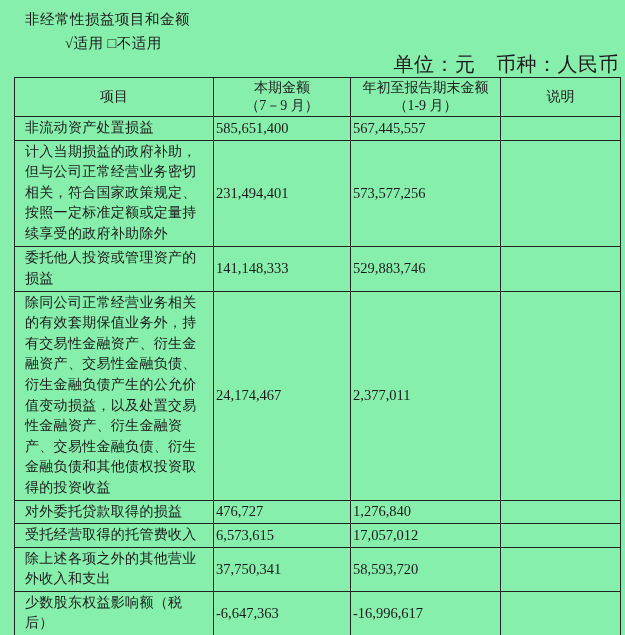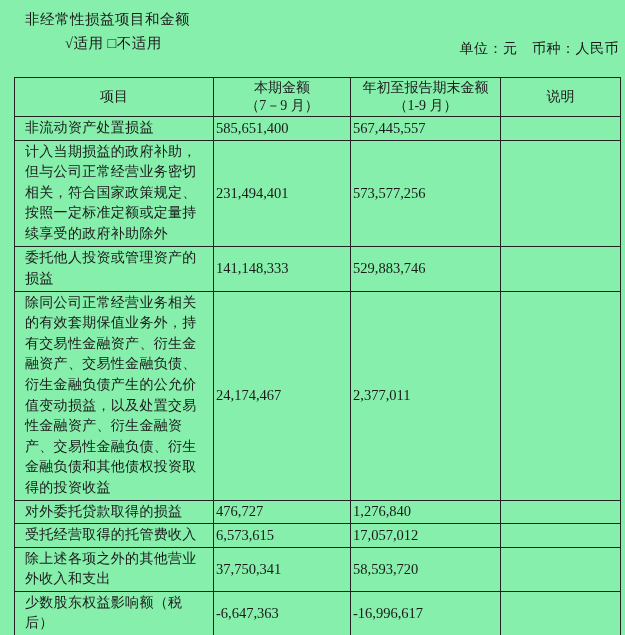--- a/index.html
+++ b/index.html
@@ -28,22 +28,22 @@
     left:27px;
     top:34px;
     font-size:14.5px;
     letter-spacing:0.5px;
     white-space:pre;
     margin-left:38px;
   }
   .unit-line {
     position:absolute;
     right:6px;
-    top:40px;
-    font-size:14px;
+    top:51px;
+    font-size:20px;
     letter-spacing:0.5px;
     white-space:pre;
   }
   table.fin {
     position:absolute;
     left:14px;
     top:77px;
     width:606px;
     border-collapse:collapse;
     table-layout:fixed;

